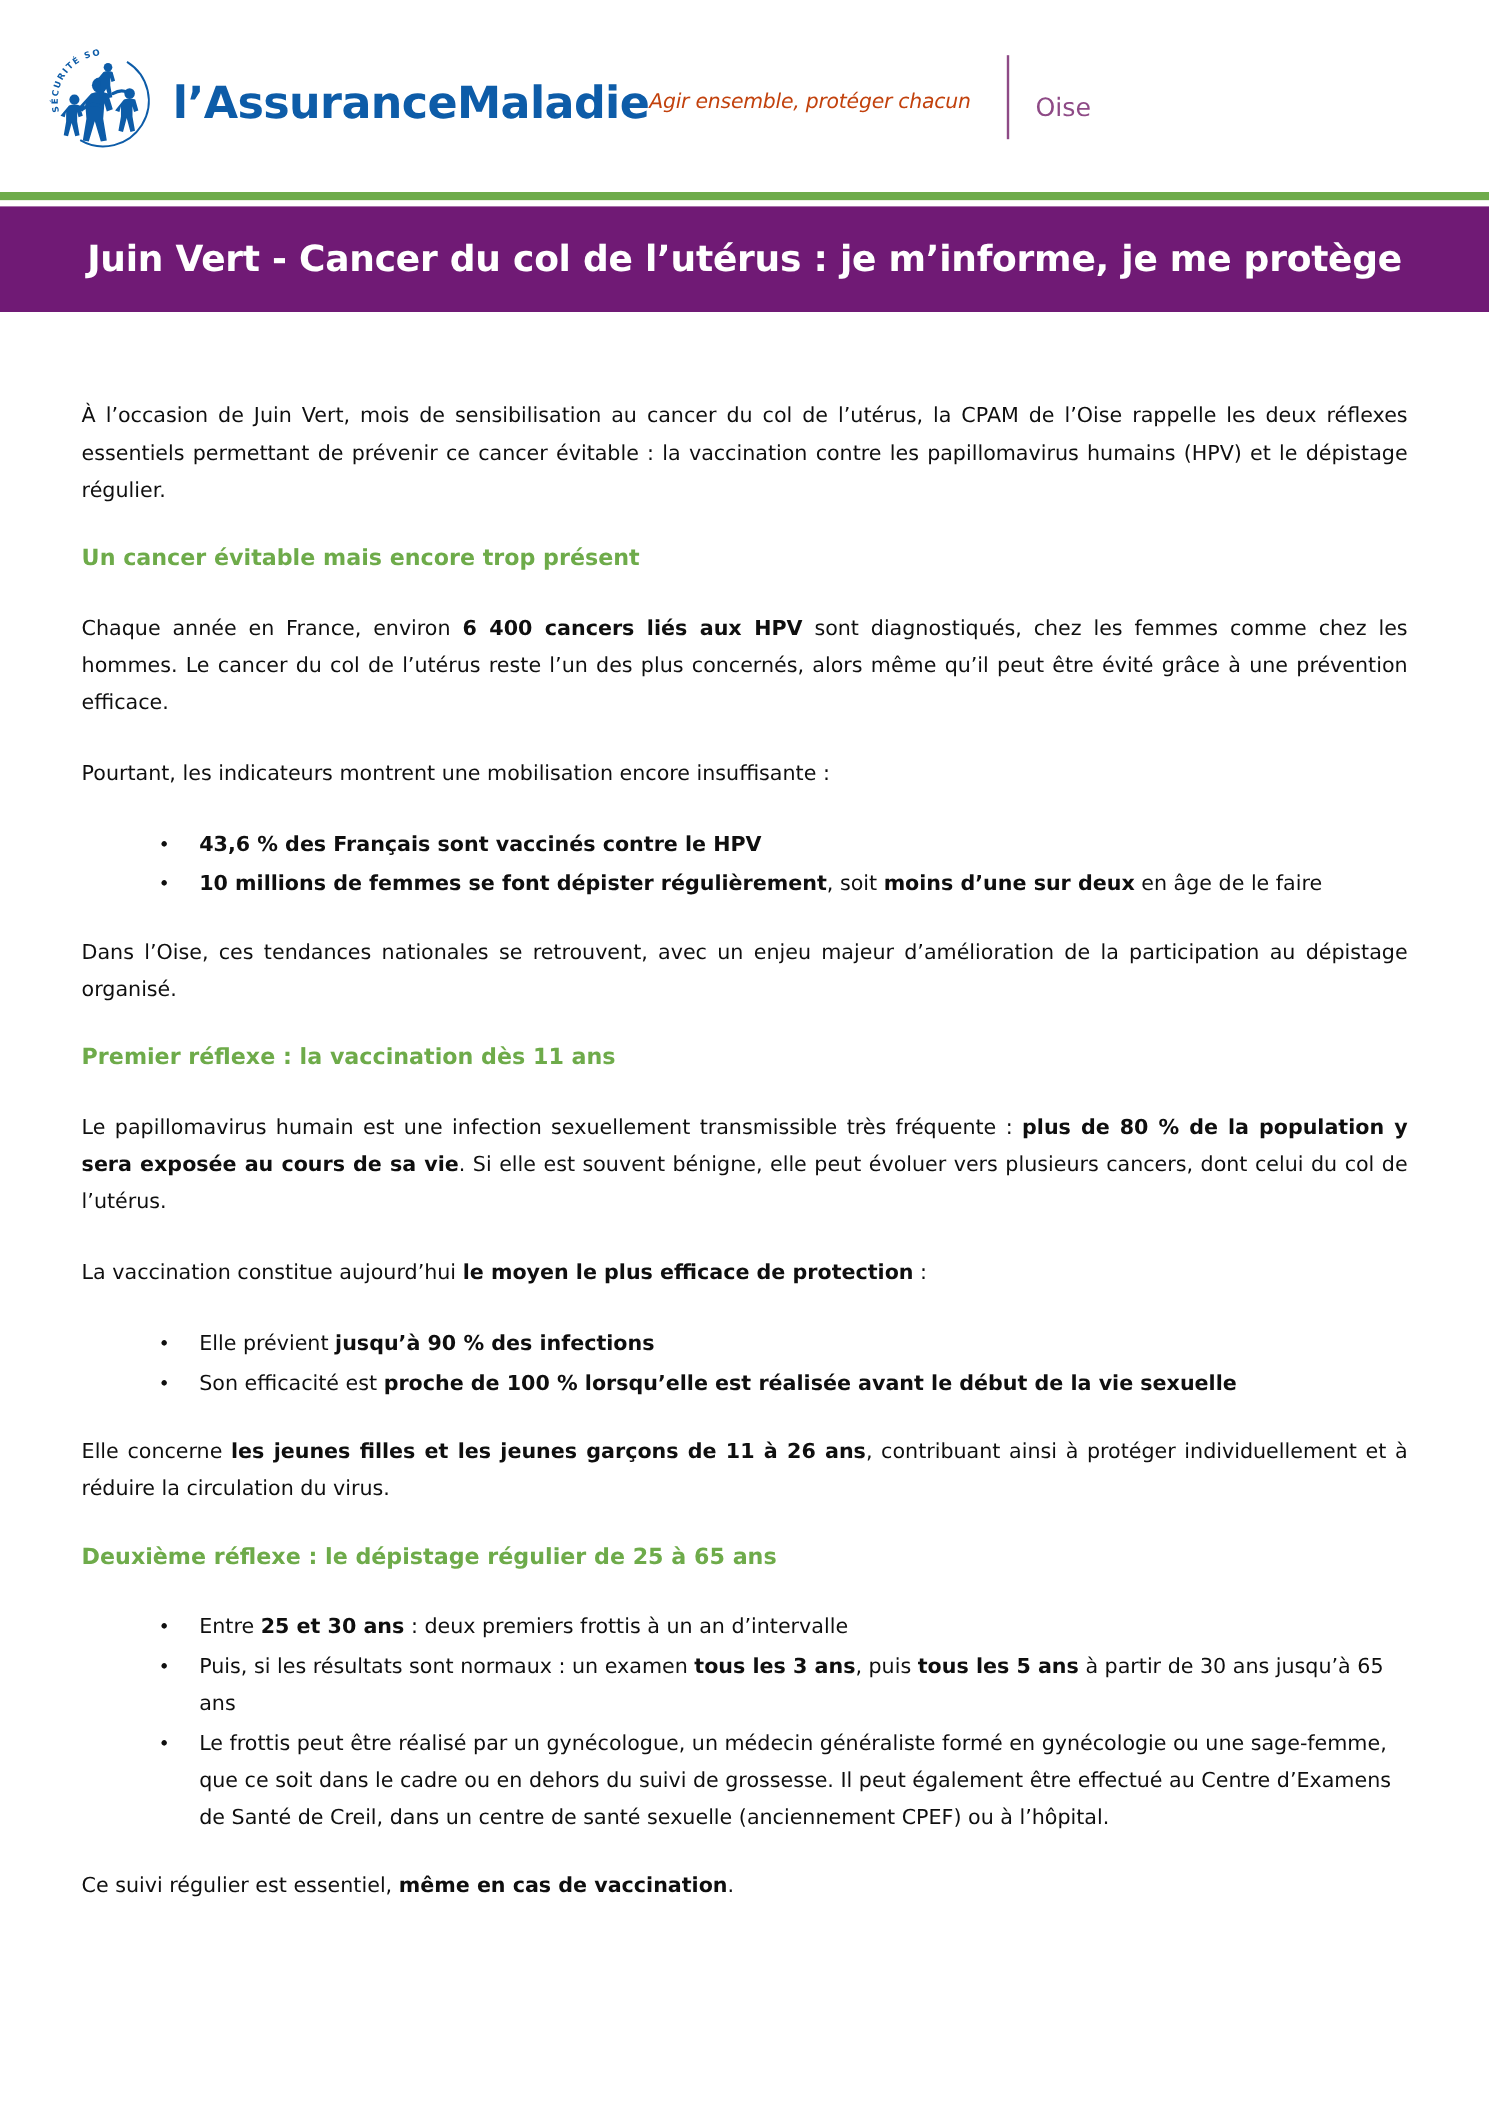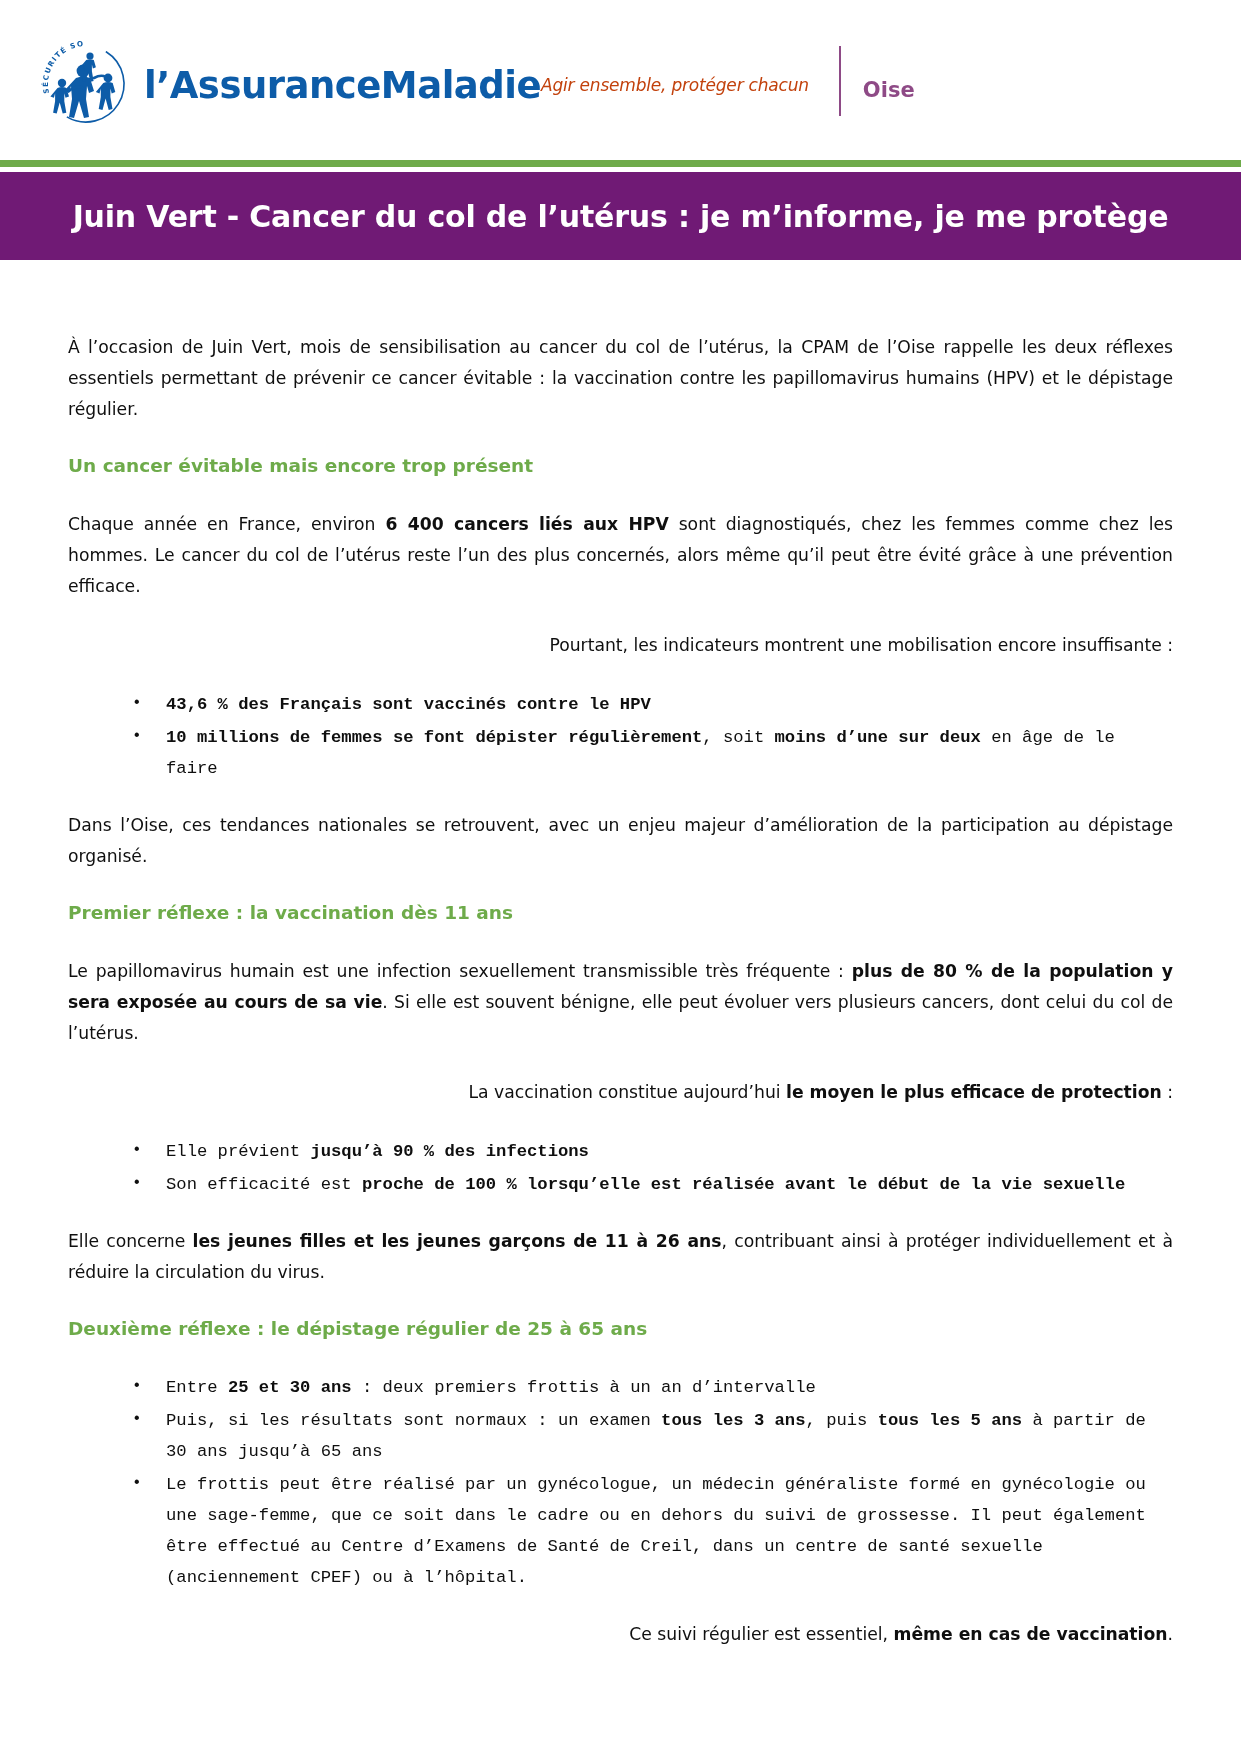--- a/index.html
+++ b/index.html
@@ -59,21 +59,21 @@
   }
   .logo-divider {
     width: 2px;
     height: 70px;
     background: #8e4a86;
     margin: 12px 0 0 30px;
     flex: 0 0 2px;
   }
   .logo-region {
     font-family: "DejaVu Sans", sans-serif;
-    font-weight: bold;
+    font-weight: normal;
     font-size: 21px;
     color: #8e4a86;
     margin: 44px 0 0 22px;
   }
 
   
   .banner-rule {
     height: 7px;
     background: #6eab4a;
     width: 100%;
@@ -110,41 +110,40 @@
     font-family: "DejaVu Sans", sans-serif;
     font-size: 17.2px;
     line-height: 31px;
     color: #0f0f0f;
     margin: 0;
   }
   p.para {
     text-align: justify;
     margin-bottom: 28px;
   }
-  p.para.nojust { text-align: right; }
+  p.para.nojust { text-align: left; }
 
   h2.section {
     font-family: "DejaVu Sans", sans-serif;
     font-weight: bold;
     font-size: 18.5px;
     color: #6eab4a;
     margin: 13px 0 30px 0;
     line-height: 26px;
   }
 
   ul.bullets {
     list-style: none;
     margin: 0 0 26px 0;
     padding: 0 0 0 40px;
   }
   ul.bullets li {
     position: relative;
     padding-left: 58px;
     margin-bottom: 2px;
-    font-family: Liberation Mono, monospace;
   }
   ul.bullets li::before {
     content: "\2022";
     position: absolute;
     left: 24px;
     top: -1px;
     font-size: 16px;
     color: #0f0f0f;
   }
   b, strong { font-weight: bold; }

